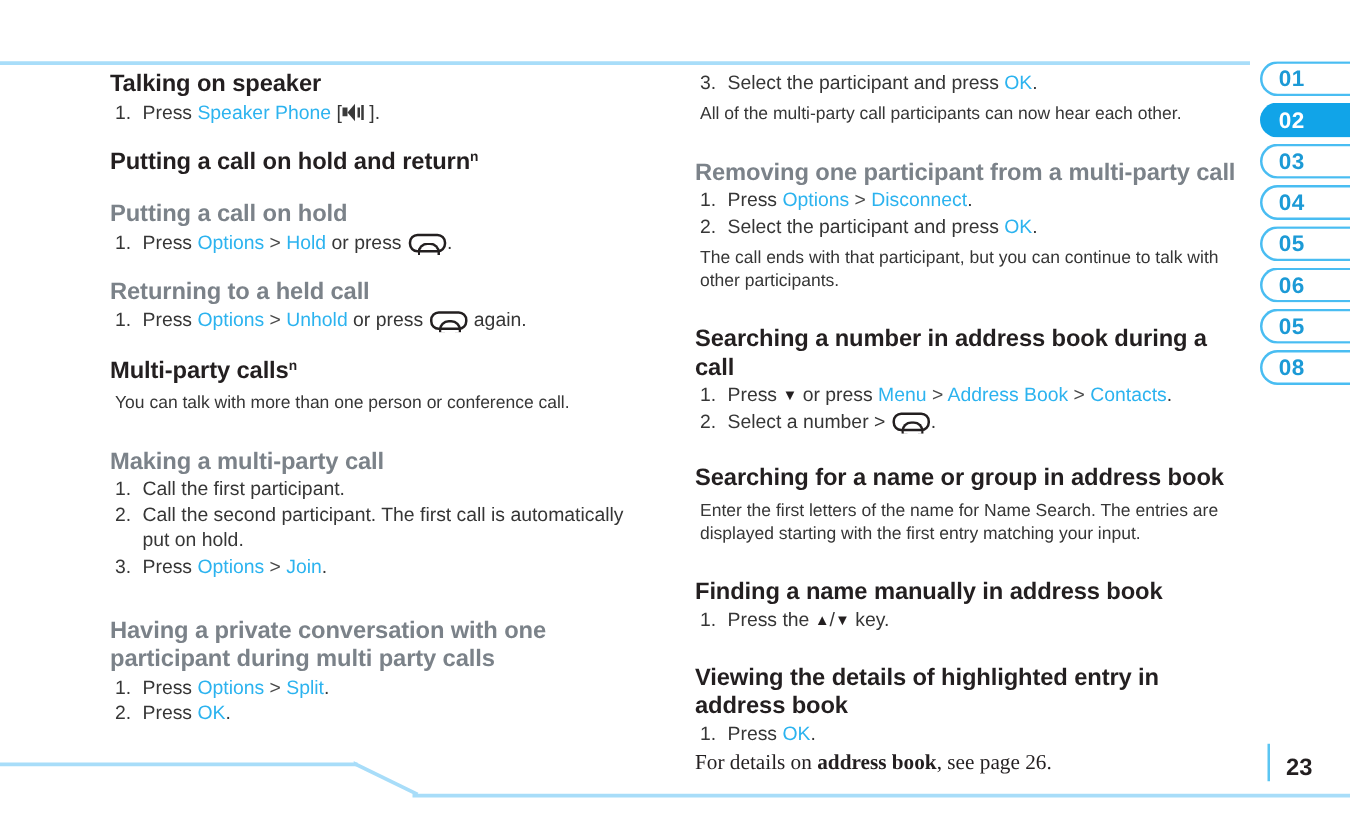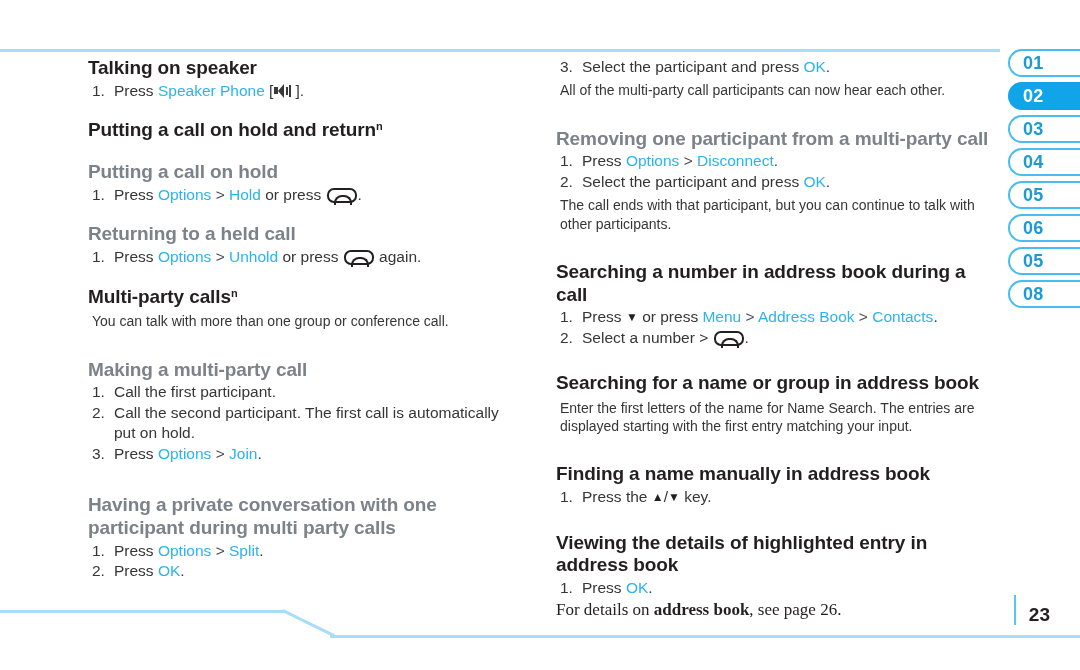--- a/index.html
+++ b/index.html
@@ -306,21 +306,21 @@
     <h2 class="h-gray">Returning to a held call</h2>
     <ol class="steps">
       <li>
         <span class="num">1.</span><span>Press </span><span class="blue">Options</span><span class="gt"> &gt; </span><span class="blue">Unhold</span><span> or press </span><span class="key-end"></span><span> again.</span>
       </li>
     </ol>
 
     <div class="gap-md"></div>
 
     <h2 class="h-black"><span>Multi-party calls</span><span class="sup">n</span></h2>
-    <p class="body">You can talk with more than one group or conference call.</p>
+    <p class="body">You can talk with more than one person or conference call.</p>
 
     <div class="gap-lg"></div>
 
     <h2 class="h-gray">Making a multi-party call</h2>
     <ol class="steps">
       <li>
         <span class="num">1.</span><span>Call the first participant.</span>
       </li>
       <li>
         <span class="num">2.</span><span>Call the second participant. The first call is automatically put on hold.</span>

